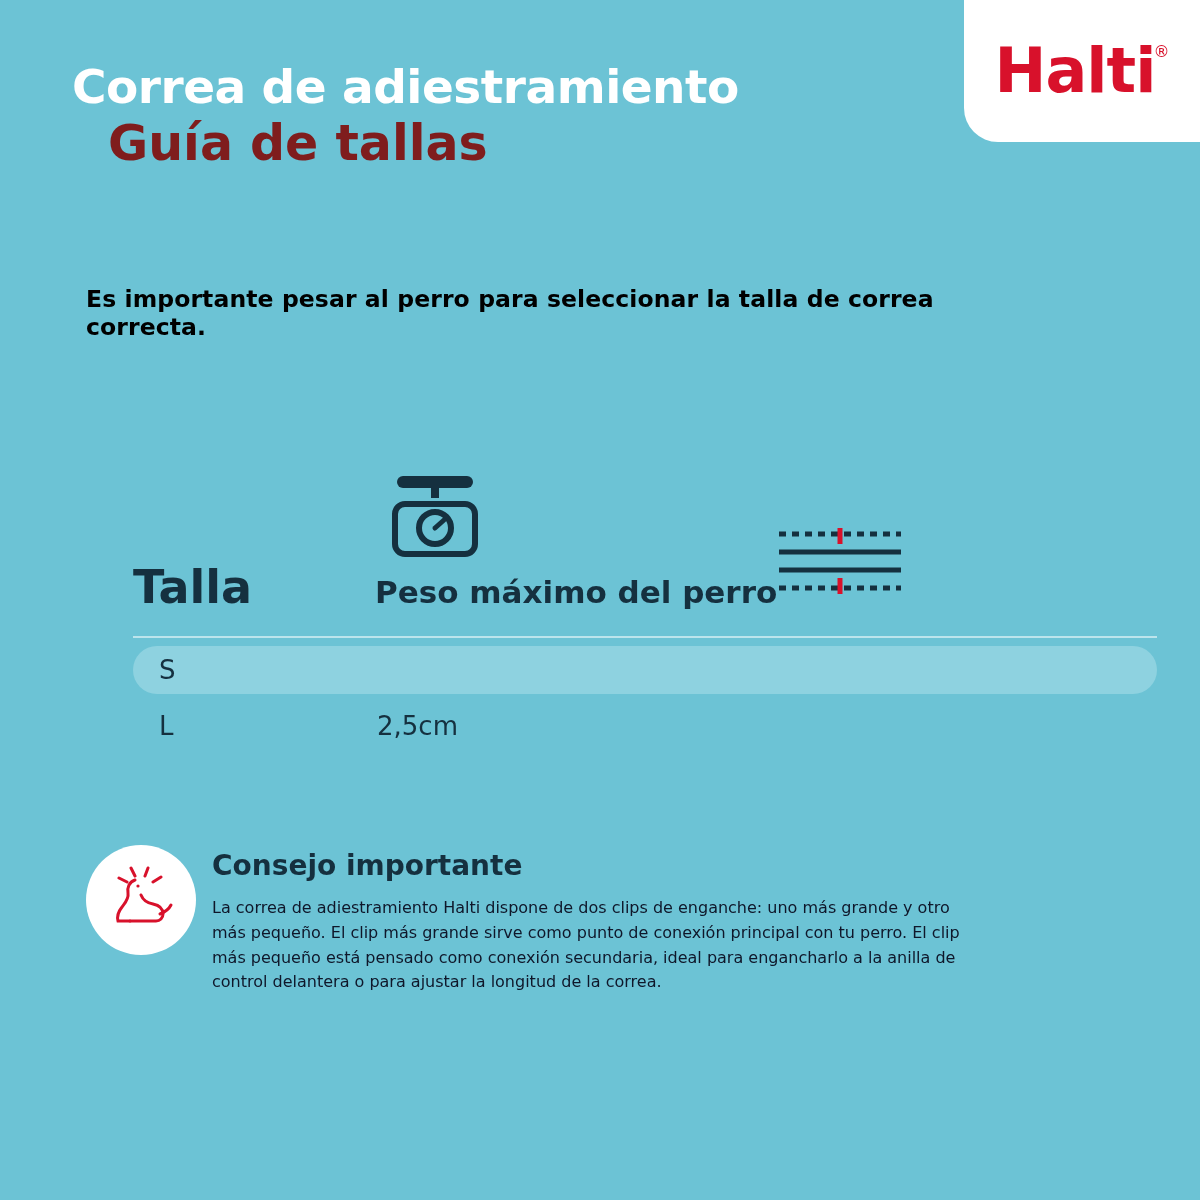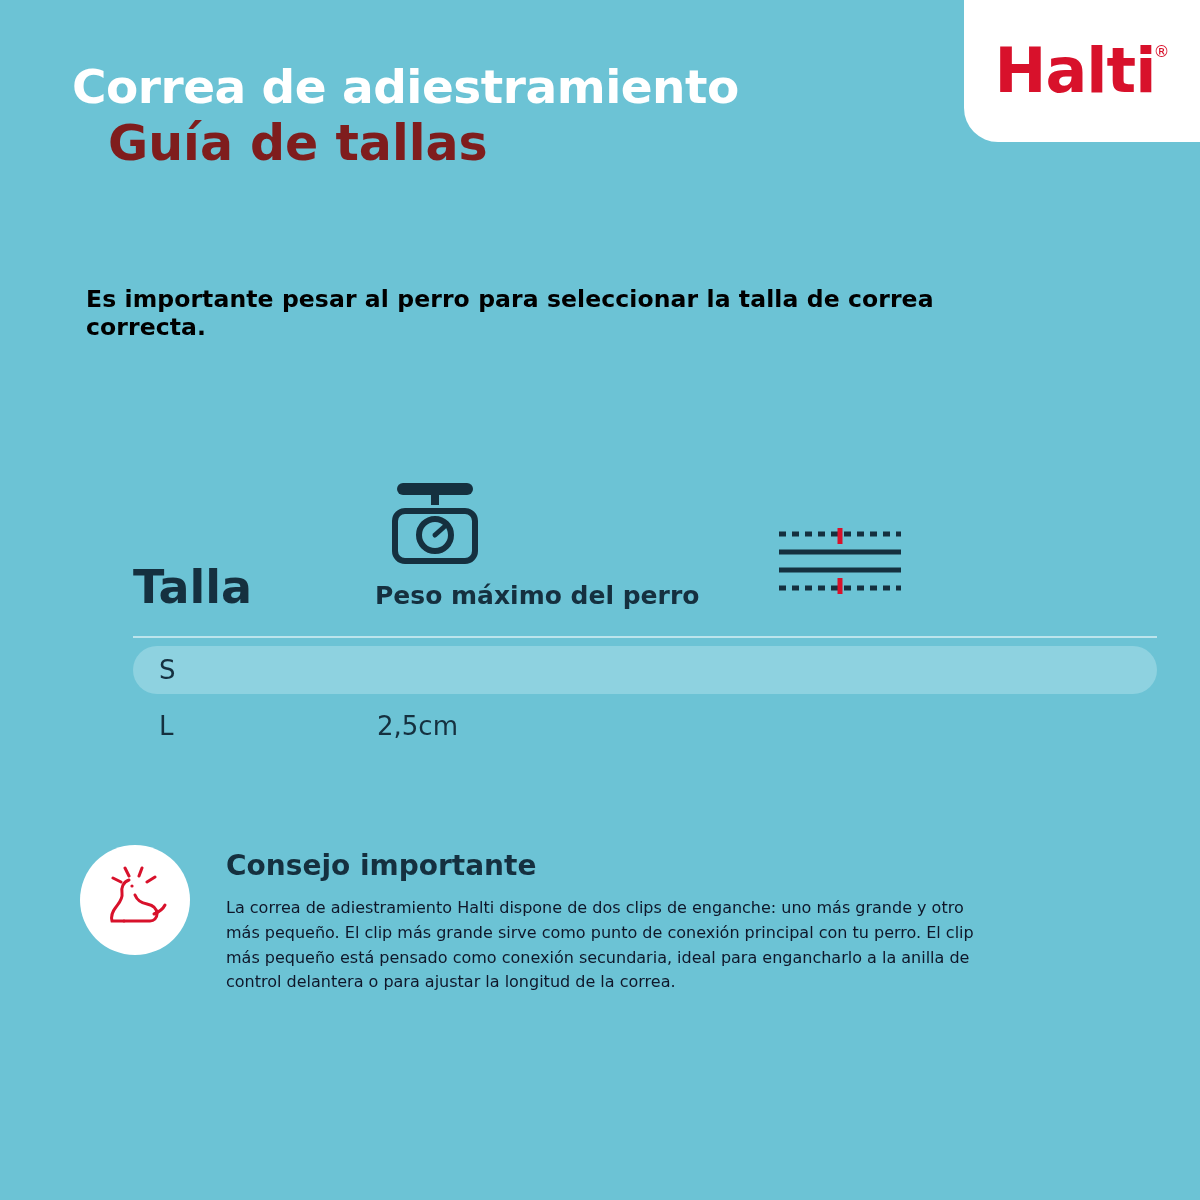--- a/index.html
+++ b/index.html
@@ -113,21 +113,21 @@
     height: 150px;
   }
   .th-icon {
     height: 92px;
     display: flex;
     align-items: flex-end;
   }
   .th-label {
     font-family: "DejaVu Sans", sans-serif;
     font-weight: bold;
-    font-size: 25px;
+    font-size: 31px;
     color: #15303f;
     padding-top: 12px;
     white-space: nowrap;
   }
   .th-size .th-label {
     font-size: 46px;
     padding-top: 0;
     line-height: 1;
   }
 
@@ -153,25 +153,25 @@
     color: #15303f;
     padding-left: 2px;
   }
   .row .col-size   { padding-left: 26px; width: 242px; }
   .row .col-weight { width: 400px; }
   .row .col-width  { width: 382px; }
 
   
   .tip {
     position: absolute;
-    left: 80px;
+    left: 86px;
     top: 845px;
     width: 1020px;
     display: flex;
-    gap: 36px;
+    gap: 16px;
   }
   .tip-badge {
     flex: 0 0 auto;
     width: 110px;
     height: 110px;
     border-radius: 50%;
     background: #ffffff;
     display: flex;
     align-items: center;
     justify-content: center;

